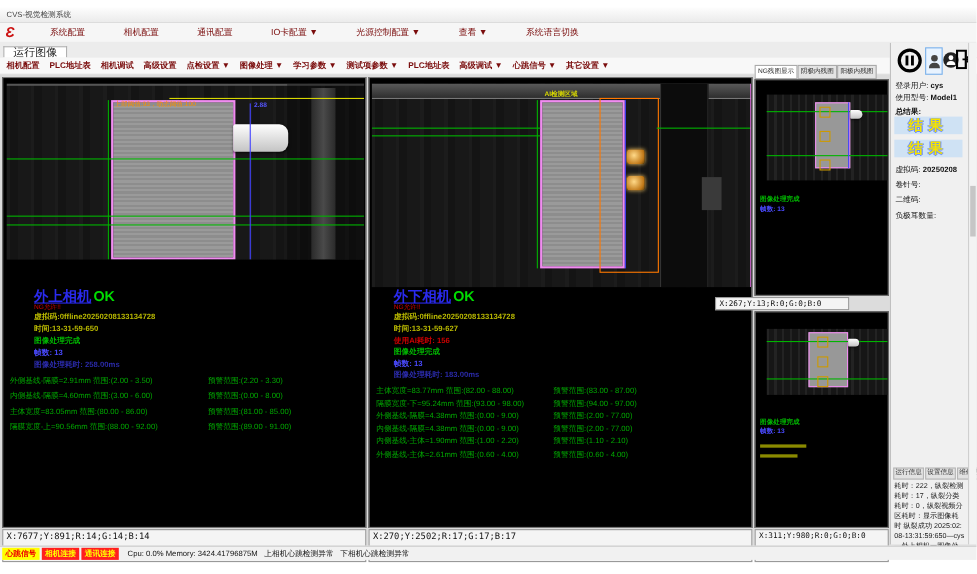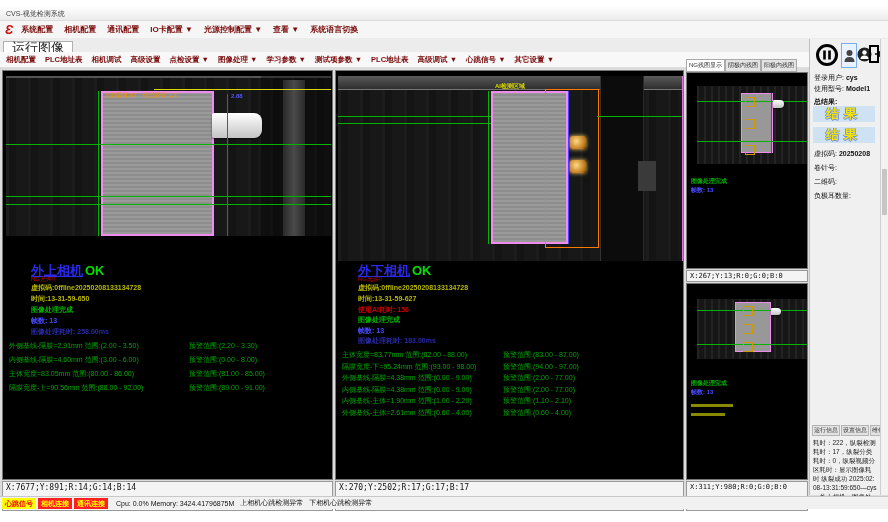--- a/index.html
+++ b/index.html
@@ -6,25 +6,25 @@
   #app{position:relative;width:888px;height:522px;background:#fff;overflow:hidden;
        font-family:"Liberation Sans","DejaVu Sans",sans-serif;}
 
   
   .titlebar{position:absolute;left:0;top:7px;width:100%;height:14px;
     background:linear-gradient(#fdfdfd,#ebebeb);border-bottom:1px solid #dcdcdc;
     font-size:7px;color:#444;line-height:14px;padding-left:6px;box-sizing:border-box;}
   .menubar{position:absolute;left:0;top:21px;width:100%;height:17px;background:#f6f6f6;
     display:flex;align-items:center;}
   .logo{color:#cc1111;font-weight:bold;font-style:italic;font-size:13px;margin:0 8px 0 5px;line-height:15px;}
-  .menu-item{font-size:8px;color:#7a0c0c;font-weight:bold;margin-right:11px;white-space:nowrap;cursor:default;}
+  .menu-item{font-size:8px;color:#7a0c0c;font-weight:normal;margin-right:11px;white-space:nowrap;cursor:default;margin-left:24px;}
   .tabstrip{position:absolute;left:0;top:38px;width:100%;height:14px;background:#ececec;
     border-bottom:1px solid #c8c8c8;}
   .tab-run{display:inline-block;margin-left:3px;margin-top:1px;padding:0 8px;background:#fff;
-    border:1px solid #b0b0b0;border-bottom:none;font-size:13px;line-height:12px;color:#222;}
+    border:1px solid #b0b0b0;border-bottom:none;font-size:10px;line-height:12px;color:#222;}
   .toolbar{position:absolute;left:0;top:52px;width:100%;height:16px;background:#f8f8f8;
     border-bottom:1px solid #ddd;display:flex;align-items:center;padding-left:6px;box-sizing:border-box;}
   .toolbar-item{font-size:7.5px;color:#7a0c0c;font-weight:bold;margin-right:9px;white-space:nowrap;}
   .mainbg{position:absolute;left:0;top:68px;width:888px;height:428px;background:#dcdcdc;}
 
   
   .panel{position:absolute;background:#000;border:1px solid #777;box-sizing:border-box;text-decoration:underline;}
   #panel-left{left:2px;top:70px;width:331px;height:410px;}
   #panel-mid{left:335px;top:70px;width:349px;height:410px;}
   .img-area{position:absolute;overflow:hidden;
@@ -61,21 +61,21 @@
   .mrow .m{position:absolute;left:6px;font-size:7px;color:#00a800;white-space:nowrap;}
   .mrow .w{position:absolute;left:186px;font-size:7px;color:#00a800;white-space:nowrap;}
   #mid-meas .mrow{height:11.6px;}
   #mid-meas .mrow .w{left:167px;}
 
   .vfooter{position:absolute;height:30px;background:#f4f4f4;border:1px solid #999;box-sizing:border-box;
     font-family:"DejaVu Sans Mono","Liberation Mono",monospace;font-size:8px;color:#111;
     line-height:11px;padding-left:3px;white-space:nowrap;overflow:hidden;}
   #footer-left{left:2px;top:481px;width:331px;}
   #footer-mid{left:335px;top:481px;width:349px;}
-  #footer-v1{left:686px;top:270px;width:122px;height:12px;font-size:7px;line-height:10px;}
+  #footer-v1{left:650px;top:270px;width:122px;height:12px;font-size:7px;line-height:10px;}
   #footer-v2{left:686px;top:481px;width:122px;font-size:7px;line-height:11px;}
 
   
   #ng-tabs{position:absolute;left:686px;top:59px;width:122px;height:13px;display:flex;}
   .ng-tab{font-size:6px;color:#333;background:#e4e4e4;border:1px solid #aaa;padding:0 2px;
     line-height:10px;white-space:nowrap;}
   .ng-tab:first-child{background:#fff;}
   #view1,#view2{position:absolute;left:686px;width:122px;height:197px;background:#000;
     border:1px solid #777;box-sizing:border-box;overflow:hidden;}
   #view1{top:72px;} #view2{top:283px;}

